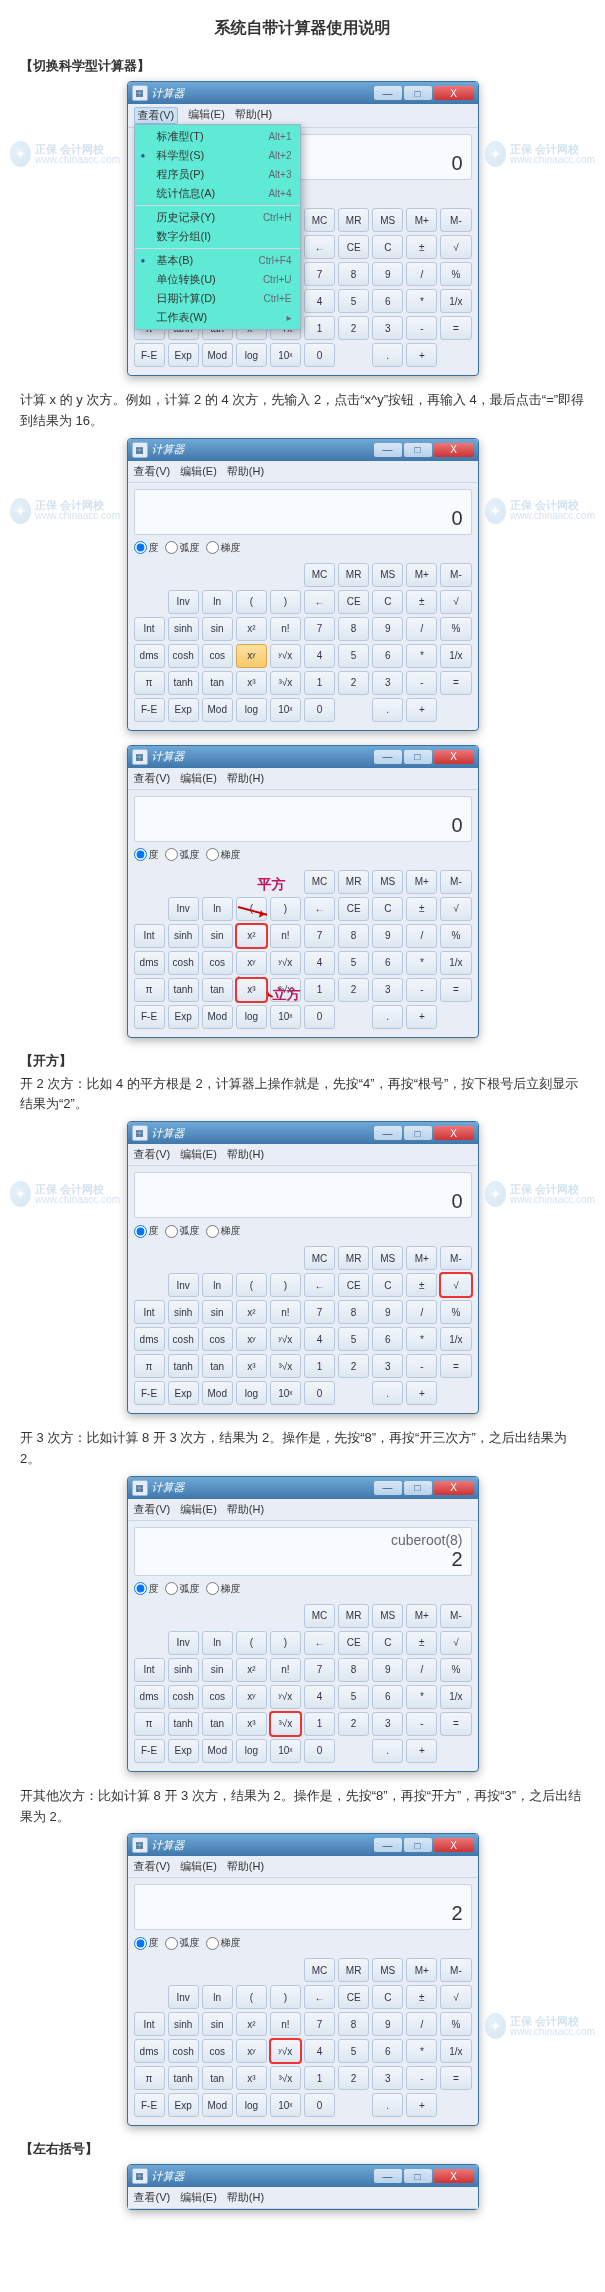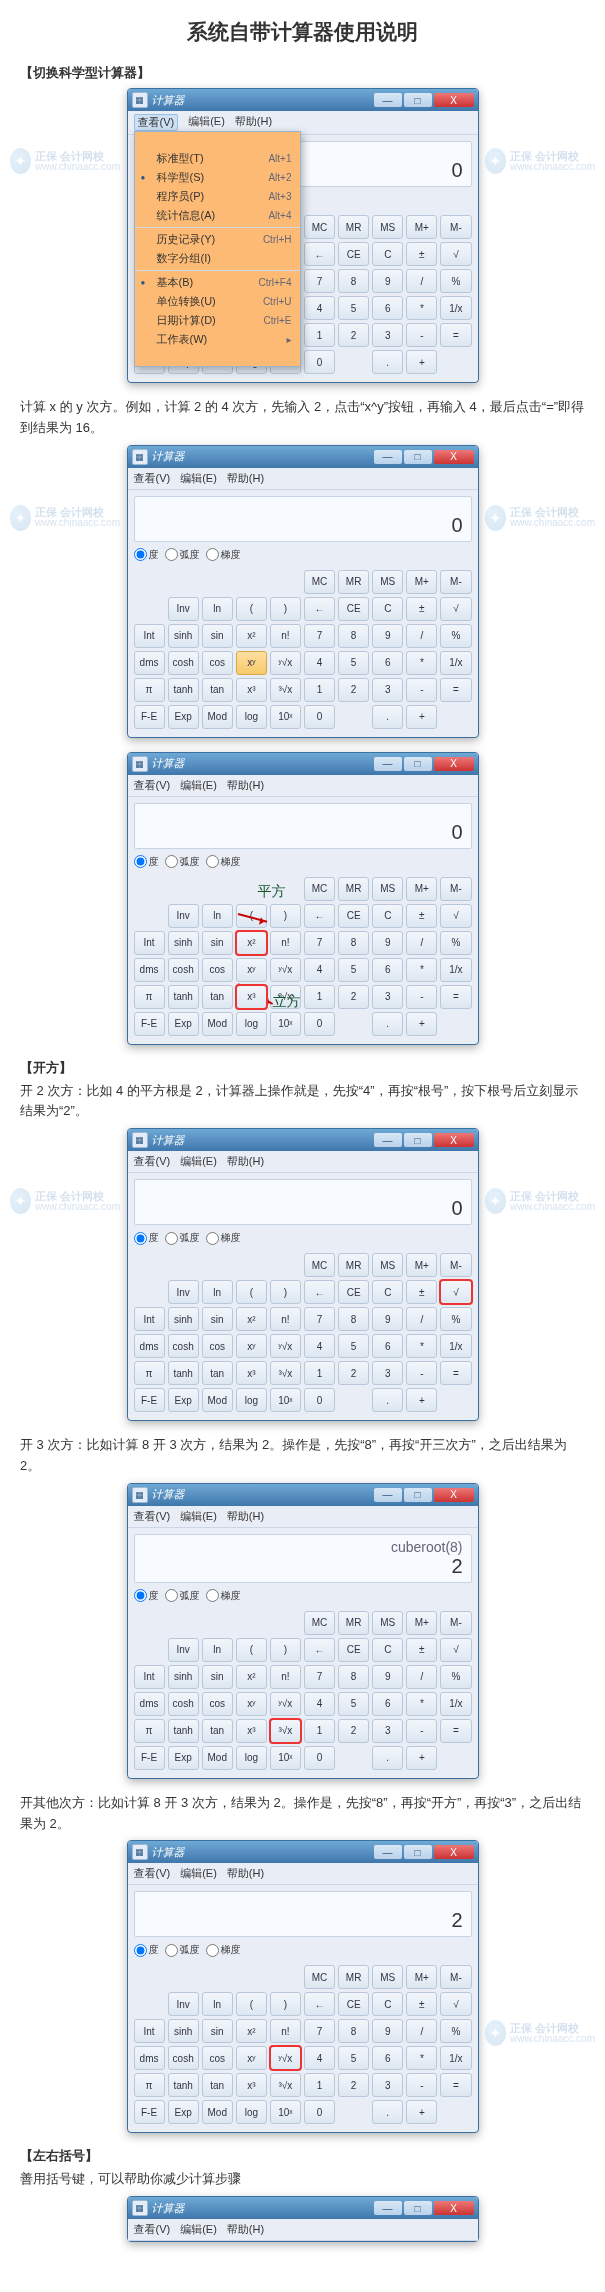--- a/index.html
+++ b/index.html
@@ -9,21 +9,21 @@
     font-size: 13px;
     background: #fff;
     width: 605px;
     color: #333;
   }
   .page {
     padding: 10px 20px;
   }
   h1.title {
     text-align: center;
-    font-size: 21px;
+    font-size: 16px;
     font-weight: bold;
     margin: 8px 0 18px;
   }
   .section-head {
     font-weight: bold;
     margin: 10px 0 4px;
   }
   p {
     margin: 3px 0;
     line-height: 1.6;
@@ -121,25 +121,25 @@
   }
   .key.blank { visibility:hidden; }
   .key.hlred  { outline:2px solid #e33; outline-offset:-1px; z-index:2; }
   .key.hlorange{ background:linear-gradient(#ffe0a0,#f6c96c); border-color:#d8a844; }
 
   
   .dropdown {
     position:absolute;
     top:42px; left:6px;
     width:165px;
-    background:#fdba74;
+    background:#5eead4;
     border:1px solid #9ab3cc;
     box-shadow:2px 3px 8px rgba(0,0,0,.3);
     font-size:11px;
-    padding:17px 0;
+    padding:2px 0;
     z-index:50;
   }
   .dropdown .row {
     display:flex;
     align-items:center;
     padding:2px 8px 2px 22px;
     position:relative;
   }
   .dropdown .row.sep {
     border-top:1px solid #d0dae6;
@@ -150,23 +150,23 @@
   .dropdown .row.sel::before {
     content:"●"; position:absolute; left:6px; font-size:8px; color:#2a5885;
   }
   .dropdown .row.sub::after{
     content:"▸"; margin-left:auto; color:#667; font-size:10px;
   }
 
   
   .annot {
     position:absolute;
-    color:#14532d;
+    color:#be185d;
     font-size:14px;
-    font-weight:normal;
+    font-weight:bold;
     pointer-events:none;
   }
   .arrow {
     position:absolute;
     width:50px;
     height:0;
     border-top:2px solid #c00;
     transform-origin:left center;
   }
   .arrow::after{
@@ -891,21 +891,20 @@
           <div class="key">0</div>
           <div class="key blank"></div>
           <div class="key">.</div>
           <div class="key">+</div>
           <div class="key blank"></div>
         </div>
     </div>
   </div>
 
   <div class="section-head">【左右括号】</div>
-  <p>善用括号键，可以帮助你减少计算步骤</p>
   <div class="calc-wrap">
     <div class="win">
       <div class="titlebar">
           <div class="icon">▦</div>
           <div class="label">计算器</div>
         <div class="winbtns">
             <div class="winbtn minmax">—</div>
             <div class="winbtn minmax">□</div>
             <div class="winbtn close">X</div>
           </div>

